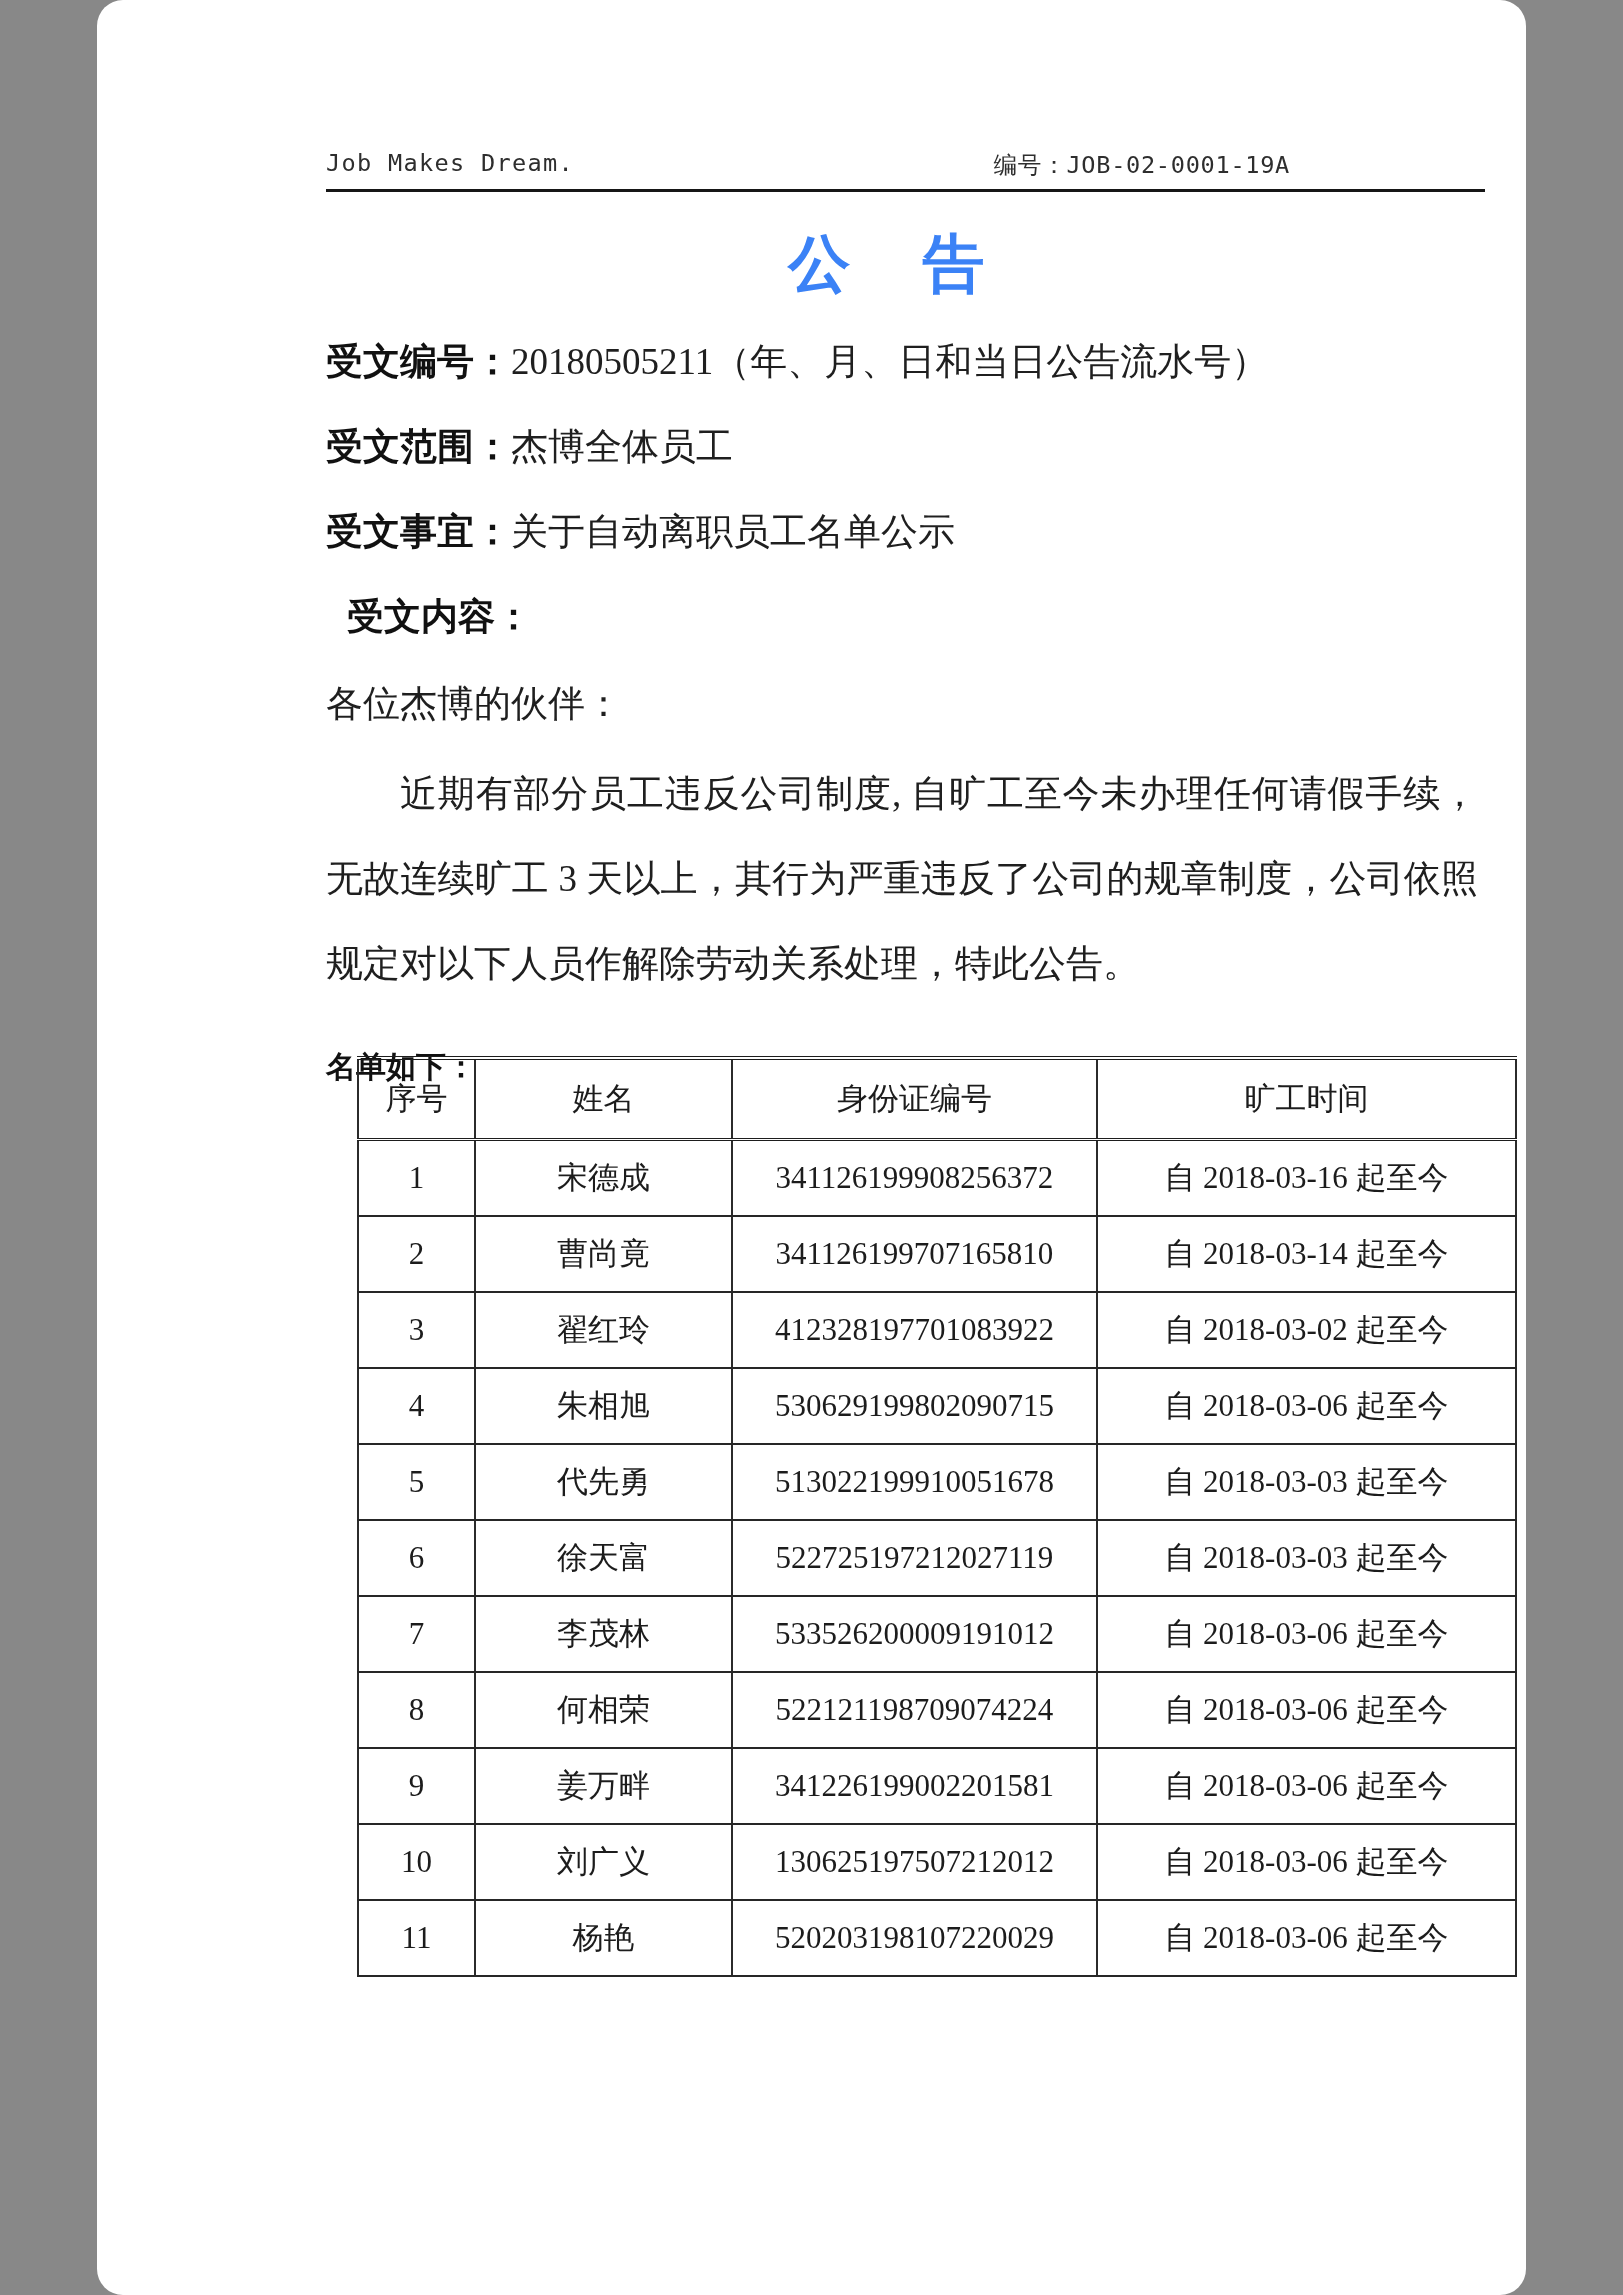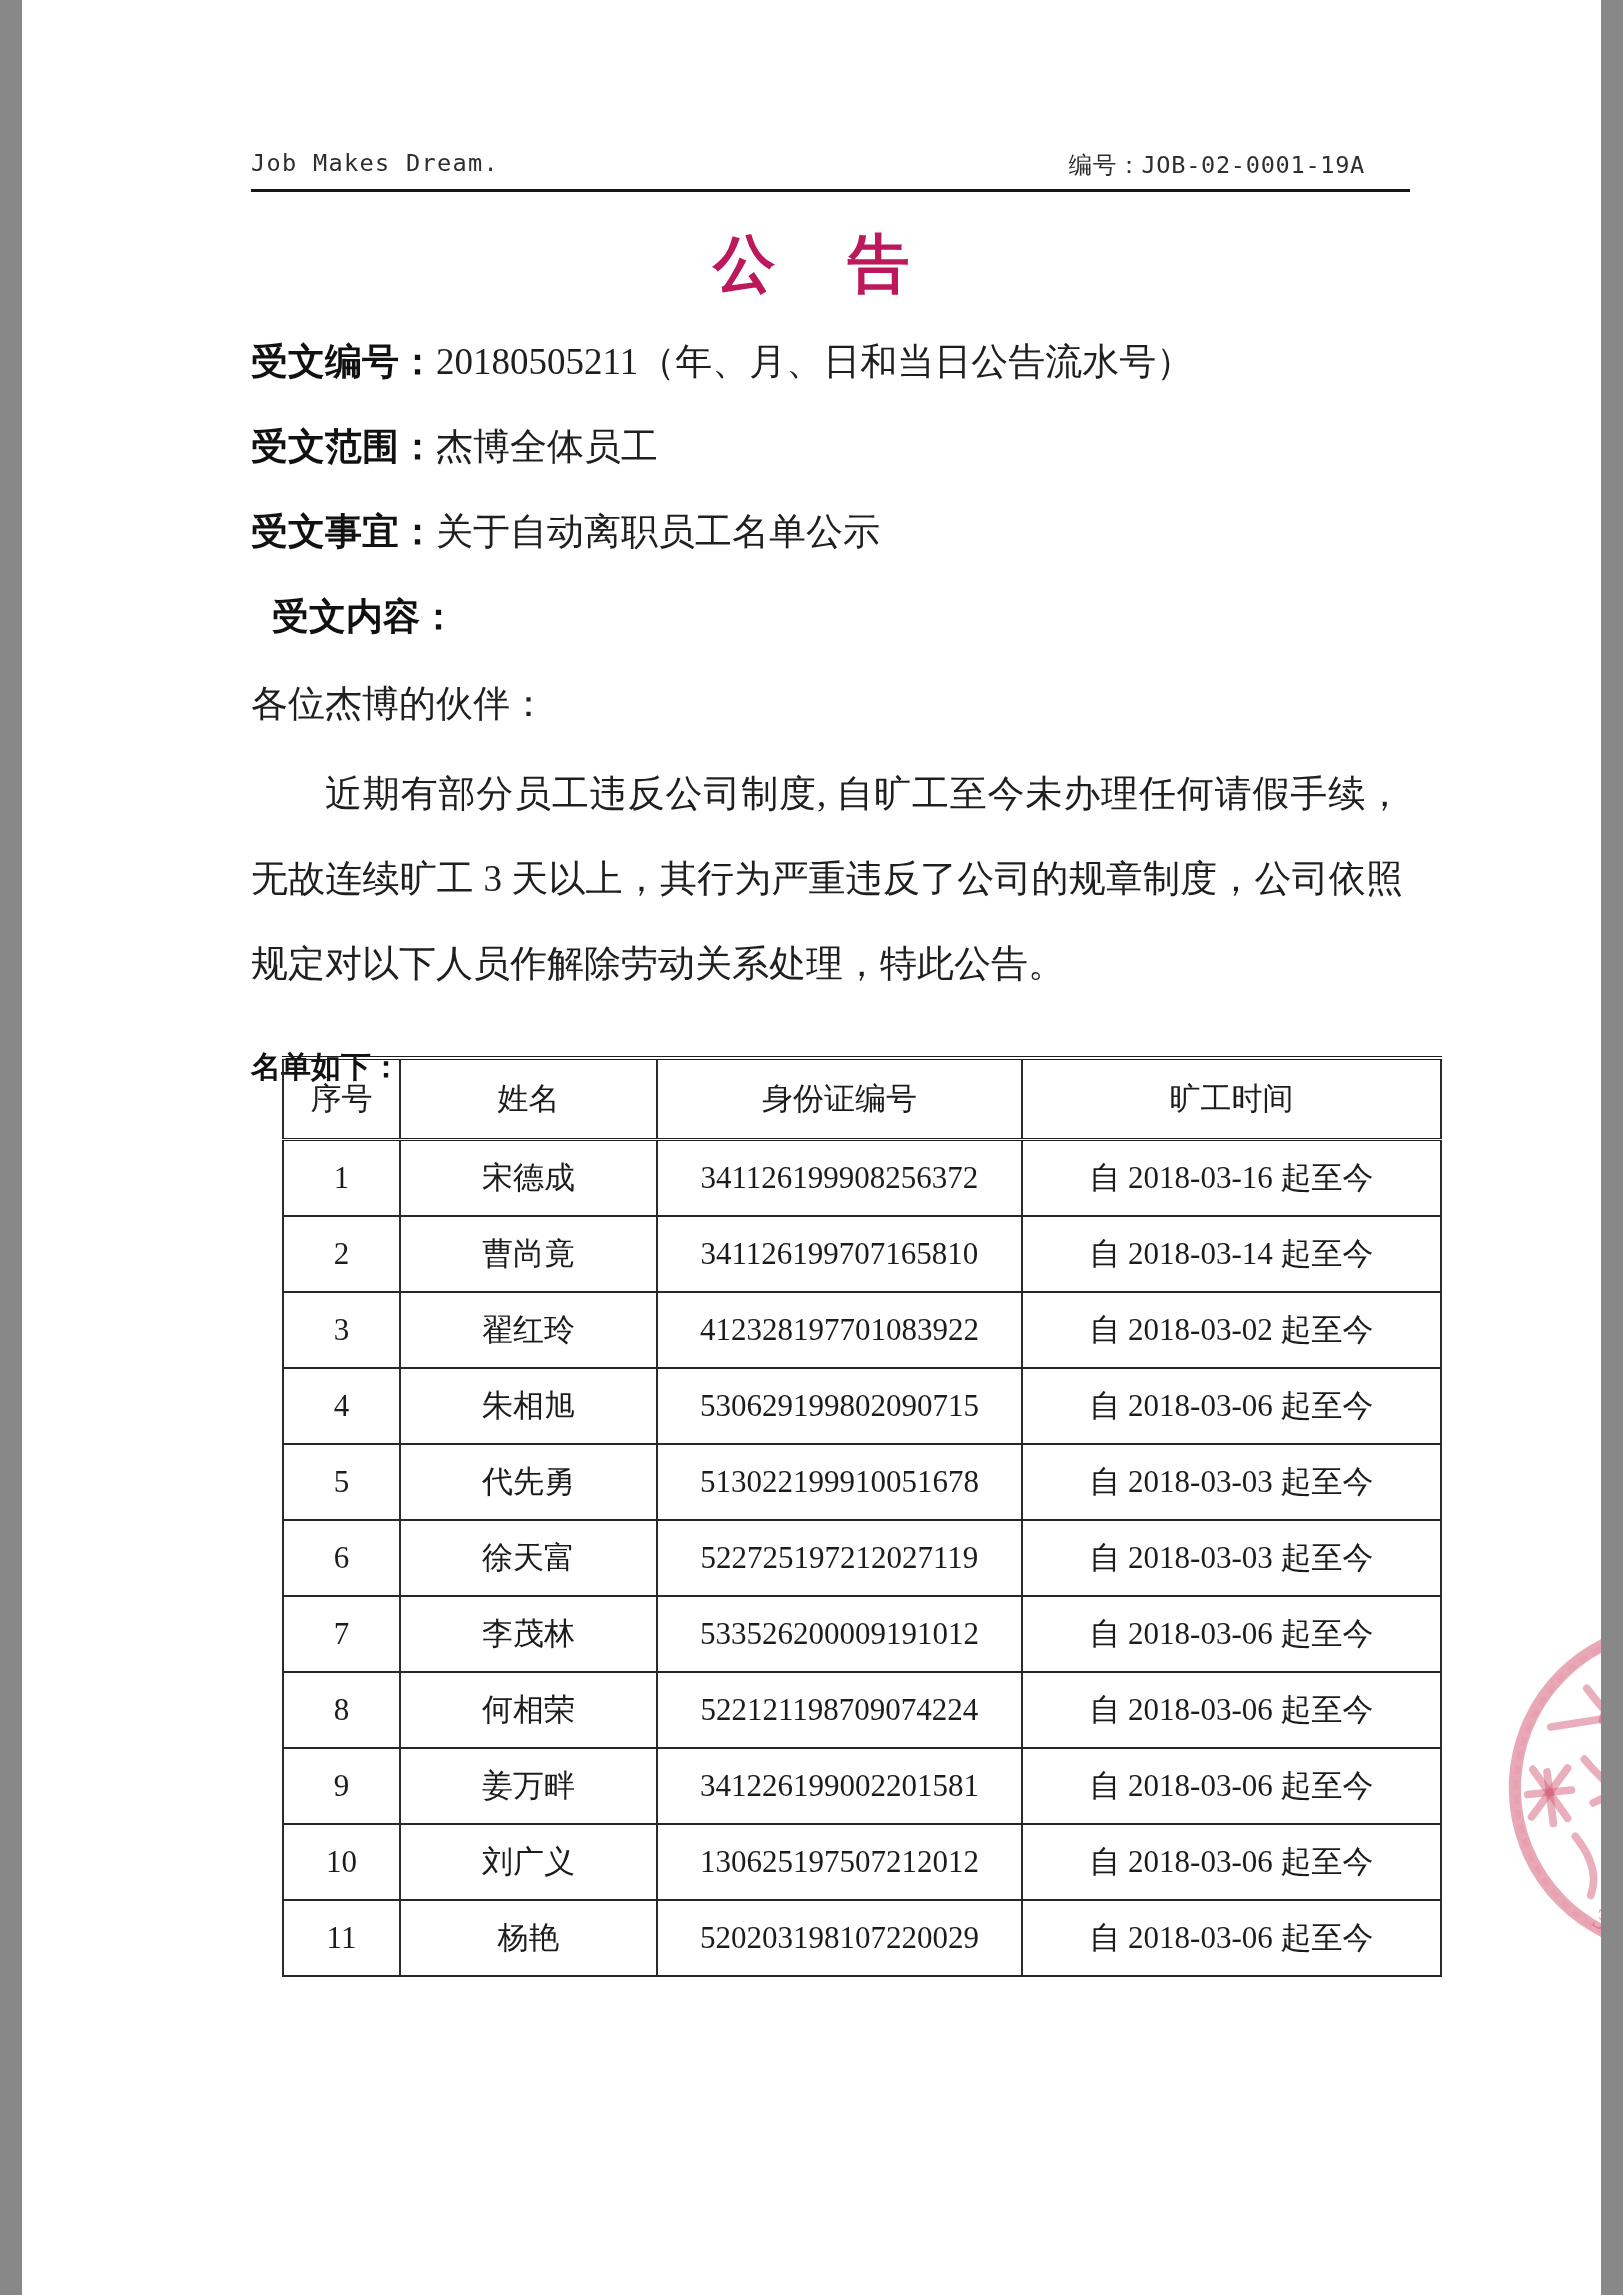--- a/index.html
+++ b/index.html
@@ -1,23 +1,24 @@
 <!DOCTYPE html>
 <html style="font-size:10.5px"><head>
 <meta charset="utf-8">
 <style>
   html,body{margin:0;padding:0;background:#888;}
   .page{
     position:relative;
-    width:1579px;height:2295px;
+    width:1429px;height:2295px;
     margin:0 auto;
     background:#ffffff;
     overflow:hidden;
     color:#1f1f1f;
     font-family:"Liberation Serif", serif;
+    border-radius:26px;
   }
   
   .hdr-left{
     position:absolute;left:229px;top:149px;
     font-family:"DejaVu Sans Mono", monospace;
     font-size:23.6px;letter-spacing:1.3px;color:#2e2e2e;
   }
   .hdr-right{
     position:absolute;right:236px;top:149px;
     font-family:"DejaVu Sans Mono", monospace;
@@ -25,21 +26,21 @@
   }
   .hdr-rule{
     position:absolute;left:229px;top:189px;width:1159px;height:3.3px;
     background:#161616;
   }
   
   .doc-title{
     position:absolute;left:229px;top:230px;width:1126px;
     text-align:center;
     font-size:62px;font-weight:700;line-height:1.1;
-    letter-spacing:5.2px;color:#be185d;
+    letter-spacing:5.2px;color:#3b82f6;
   }
   
   .meta-line{
     position:absolute;left:229px;width:1159px;
     font-size:37px;line-height:1.25;white-space:nowrap;
   }
   .meta-line .lbl{
     font-family:"Liberation Sans", sans-serif;
     font-weight:700;color:#111;
   }

